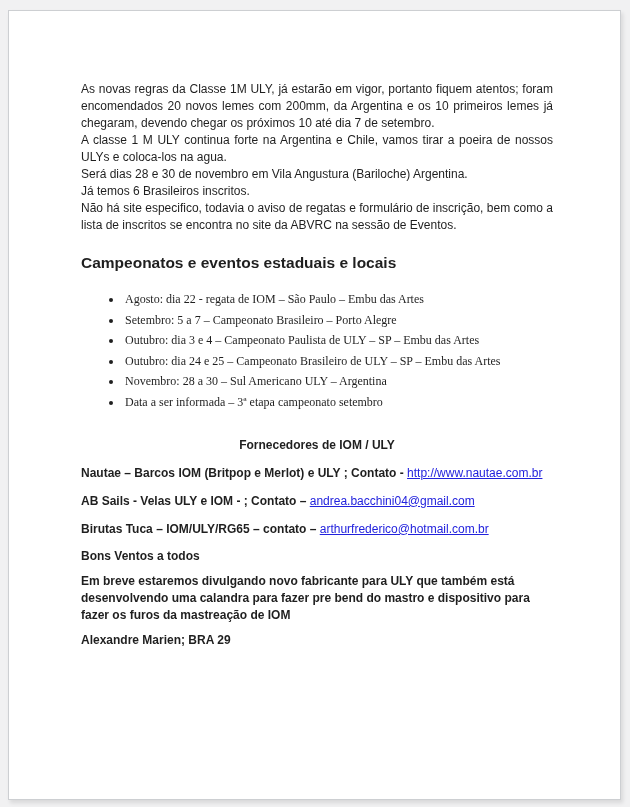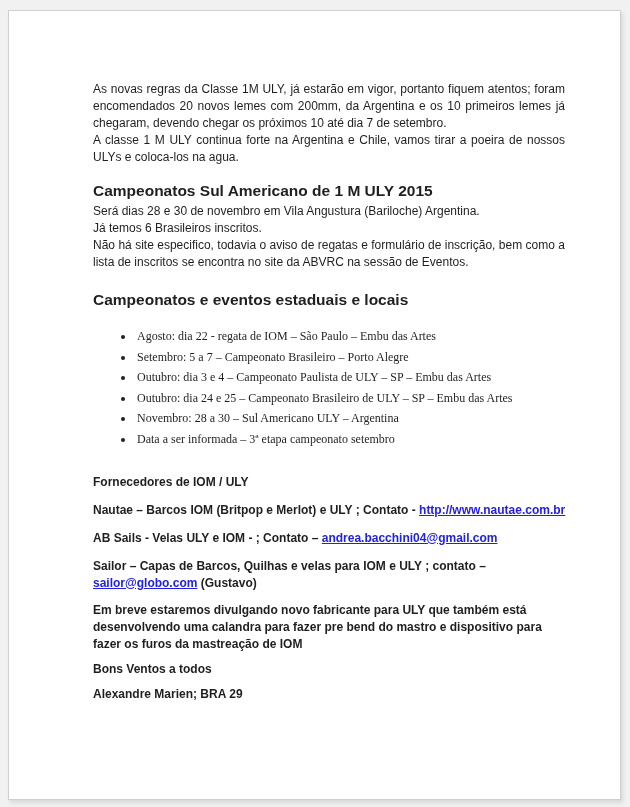--- a/index.html
+++ b/index.html
@@ -20,21 +20,21 @@
   .paper {
     position: absolute;
     left: 8px; top: 10px;
     width: 613px; height: 790px;
     background: var(--paper);
     border: 1px solid var(--border);
     box-shadow: 2px 3px 4px rgba(0,0,0,0.10);
   }
   .content {
     position: absolute;
-    left: 84px; top: 70px;
+    left: 72px; top: 70px;
     width: 472px;
     color: var(--text);
     font-size: 12px;
     line-height: 17px;
   }
   .intro p, .section-body p {
     margin: 0;
     text-align: justify;
   }
   h1.section-heading {
@@ -52,54 +52,54 @@
   }
   ul.events li {
     margin: 0 0 3.5px 0;
     line-height: 17px;
     padding-left: 2px;
   }
   .suppliers-heading {
     font-weight: 700;
     margin: 26px 0 0 0;
     font-size: 12px;
+    text-align: center;
   }
   .suppliers p.supplier-line {
     font-weight: 700;
     margin: 11px 0 0 0;
     width: 478px;
   }
   .closing p {
     font-weight: 700;
     margin: 10px 0 0 0;
     width: 478px;
   }
   .closing p + p { margin-top: 8px; }
   a.doc-link {
     color: var(--link);
     text-decoration: underline;
-    font-weight: 700;
+    font-weight: 400;
     cursor: pointer;
   }
 </style>
 </head>
 <body>
 
 <div class="paper">
   <div class="content">
 
     <div class="intro">
 
         <p>As novas regras da Classe 1M ULY, já estarão em vigor, portanto fiquem atentos; foram encomendados 20 novos lemes com 200mm, da Argentina e os 10 primeiros lemes já chegaram, devendo chegar os próximos 10 até dia 7 de setembro.</p>
 
 
         <p>A classe 1 M ULY continua forte na Argentina e Chile, vamos tirar a poeira de nossos ULYs e coloca-los na agua.</p>
       </div>
 
-    <h1 class="section-heading">Campeonatos Sul Americano de 1 M ULY  2015</h1>
     <div class="section-body">
 
         <p>Será dias 28 e 30 de novembro em Vila Angustura (Bariloche) Argentina.</p>
 
         <p>Já temos 6 Brasileiros inscritos.</p>
 
         <p>Não há site especifico, todavia o aviso de regatas e formulário de inscrição, bem como a lista de inscritos se encontra no site da ABVRC na sessão de Eventos.</p>
 
       </div>
 
@@ -120,28 +120,28 @@
       </ul>
 
     <div class="suppliers">
       <p class="suppliers-heading">Fornecedores de IOM / ULY</p>
       <div>
 
           <p class="supplier-line"><span>Nautae – Barcos IOM (Britpop e Merlot) e ULY ; Contato - </span><a class="doc-link">http://www.nautae.com.br</a><span></span></p>
 
           <p class="supplier-line"><span>AB Sails - Velas ULY e IOM - ; Contato – </span><a class="doc-link">andrea.bacchini04@gmail.com</a><span></span></p>
 
+          <p class="supplier-line"><span>Birutas Tuca – IOM/ULY/RG65 – contato – </span><a class="doc-link">arthurfrederico@hotmail.com.br</a><span></span></p>
 
-          <p class="supplier-line"><span>Sailor – Capas de Barcos, Quilhas e velas para IOM e ULY ; contato – </span><a class="doc-link">sailor@globo.com</a><span> (Gustavo)</span></p>
         </div>
     </div>
 
     <div class="closing">
 
+        <p>Bons Ventos a todos</p>
+
         <p>Em breve estaremos divulgando novo fabricante para ULY que também está desenvolvendo uma calandra para fazer pre bend do mastro e dispositivo para fazer os furos da mastreação de IOM</p>
-
-        <p>Bons Ventos a todos</p>
 
         <p>Alexandre Marien;  BRA 29</p>
       </div>
 
   </div>
 </div>
 
 </body></html>

